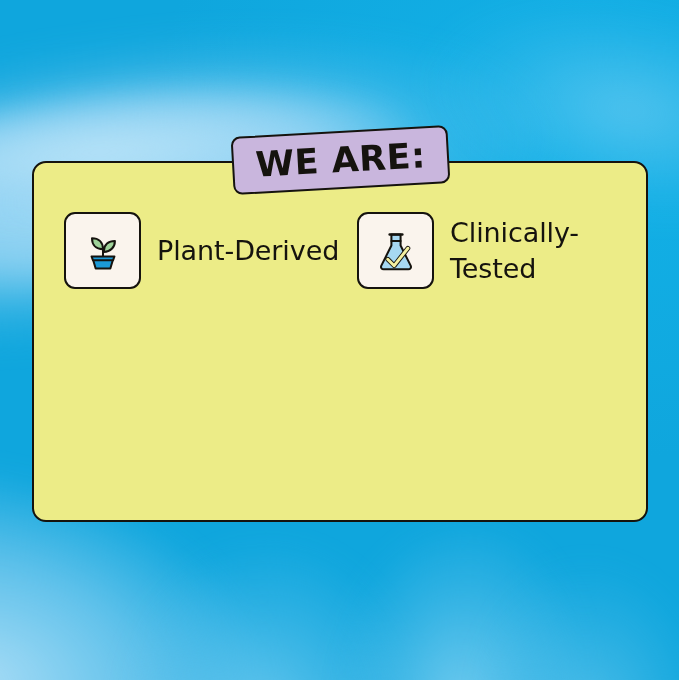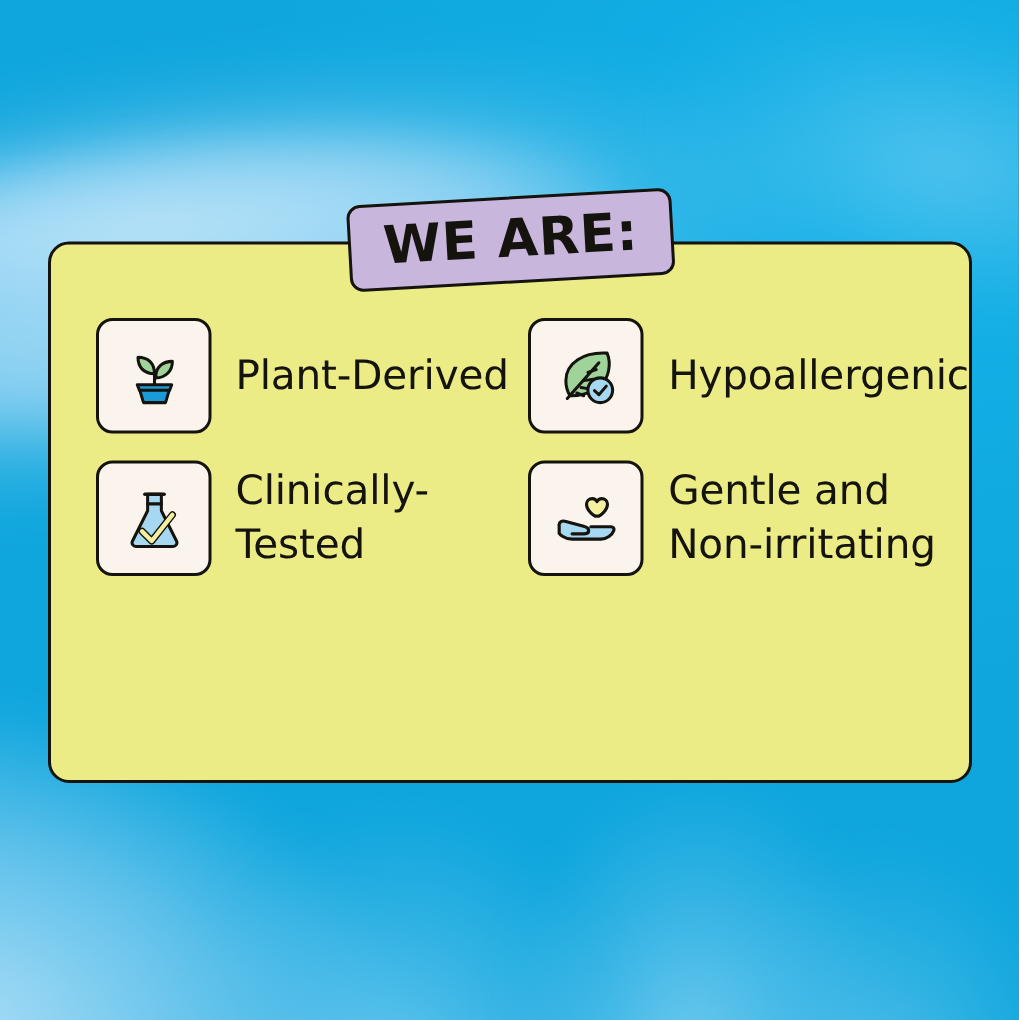--- a/index.html
+++ b/index.html
@@ -205,39 +205,20 @@
                 <path d="M25 24 C25 17 30 13 37 13 C37 20 32 25 25 25 Z" fill="#9fd39a"></path>
                 <path d="M13 33 L35 33 L32 43 L16 43 Z" fill="#1b9ad8"></path>
                 <path d="M11.5 30 L36.5 30 L35 34 L13 34 Z" fill="#1b9ad8"></path>
               </g>
             </svg>
           </span>
         </div>
         <div class="feature-label">Plant-Derived</div>
       </div>
 
-      <div class="feature">
-        <div class="icon-box">
-          <span>
-            <svg width="44" height="44" viewBox="0 0 48 48">
-              <g fill="none" stroke="#15130e" stroke-width="2.2" stroke-linecap="round" stroke-linejoin="round">
-                <path d="M39 7 C22 6 9 14 9 27 C9 33 12 38 12 38 C12 38 36 39 40 20 C41.5 13 39 7 39 7 Z" fill="#9fd39a"></path>
-                <path d="M10 40 L33 14"></path>
-                <path d="M22 27 L29 26"></path>
-                <path d="M20 32 L26 33"></path>
-                <path d="M25 21 L31 19"></path>
-                <path d="M17 36 L22 38"></path>
-                <circle cx="34" cy="34" r="9" fill="#a6d8f2"></circle>
-                <path d="M29.8 34.2 L33 37.2 L38.4 31" stroke-width="2.2"></path>
-              </g>
-            </svg>
-          </span>
-        </div>
-        <div class="feature-label">Hypoallergenic</div>
-      </div>
 
       <div class="feature">
         <div class="icon-box">
           <span>
             <svg width="44" height="44" viewBox="0 0 48 48">
               <g fill="none" stroke="#15130e" stroke-width="2.2" stroke-linecap="round" stroke-linejoin="round">
                 <path d="M19 6 L19 18 L8 40 C7 42 8.5 44 10.5 44 L37.5 44 C39.5 44 41 42 40 40 L29 18 L29 6 Z" fill="#a6d8f2"></path>
                 <path d="M17 6 L31 6" stroke-width="2.6"></path>
                 <path d="M19 13 L29 13"></path>
                 <path d="M15 33 L22 40 L37 21" stroke="#15130e" stroke-width="5.2" fill="none"></path>
@@ -245,35 +226,20 @@
               </g>
             </svg>
           </span>
         </div>
         <div class="feature-label">Clinically-
 Tested</div>
       </div>
 
 
 
-      <div class="feature">
-        <div class="icon-box">
-          <span>
-            <svg width="46" height="46" viewBox="0 0 48 48">
-              <g fill="none" stroke="#15130e" stroke-width="2.2" stroke-linecap="round" stroke-linejoin="round">
-                <path d="M31 22 C31 22 25 18.5 25 13.8 C25 11.3 26.9 9.8 29 9.8 C30.5 9.8 31.7 10.7 32.3 11.9 C32.9 10.7 34.1 9.8 35.6 9.8 C37.7 9.8 39.6 11.3 39.6 13.8 C39.6 18.5 33.6 22 33.6 22 Z" fill="#f4f0a0" transform="translate(-1,0)"></path>
-                <path d="M5 28 L5 34 C5 34 8 38 14 38 L34 38 C38 38 42 35 43 32 C43.5 30.5 42.5 29.4 41 29.4 L27 29.4" fill="#a6d8f2"></path>
-                <path d="M5 28 C5 26 7 25 9 25.6 L22 29 C24.5 29.6 25.5 30.5 25.5 32 C25.5 33.5 24.2 34.3 22.6 34.3 L14 34.3" fill="#a6d8f2"></path>
-              </g>
-            </svg>
-          </span>
-        </div>
-        <div class="feature-label">Gentle and
-Non-irritating</div>
-      </div>
 
     </div>
   </div>
 
   <div class="banner">
     <span class="banner-text">WE ARE:</span>
   </div>
 
 </div>
 

